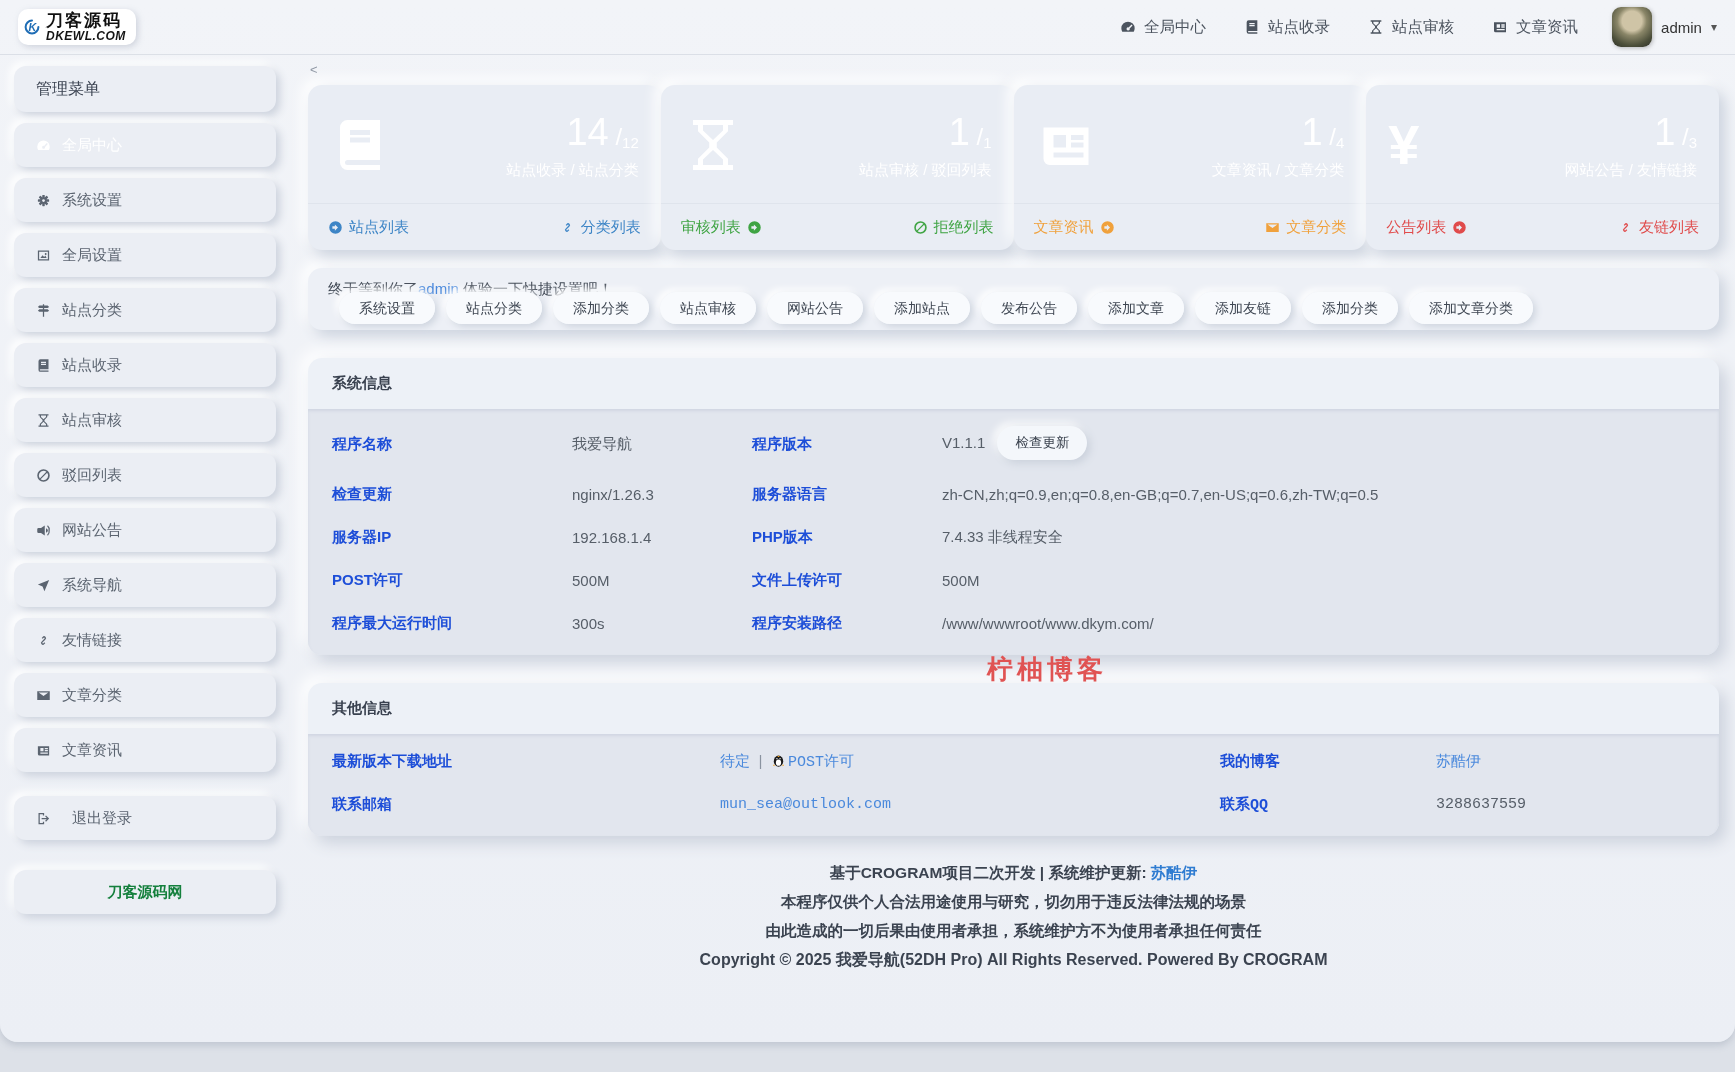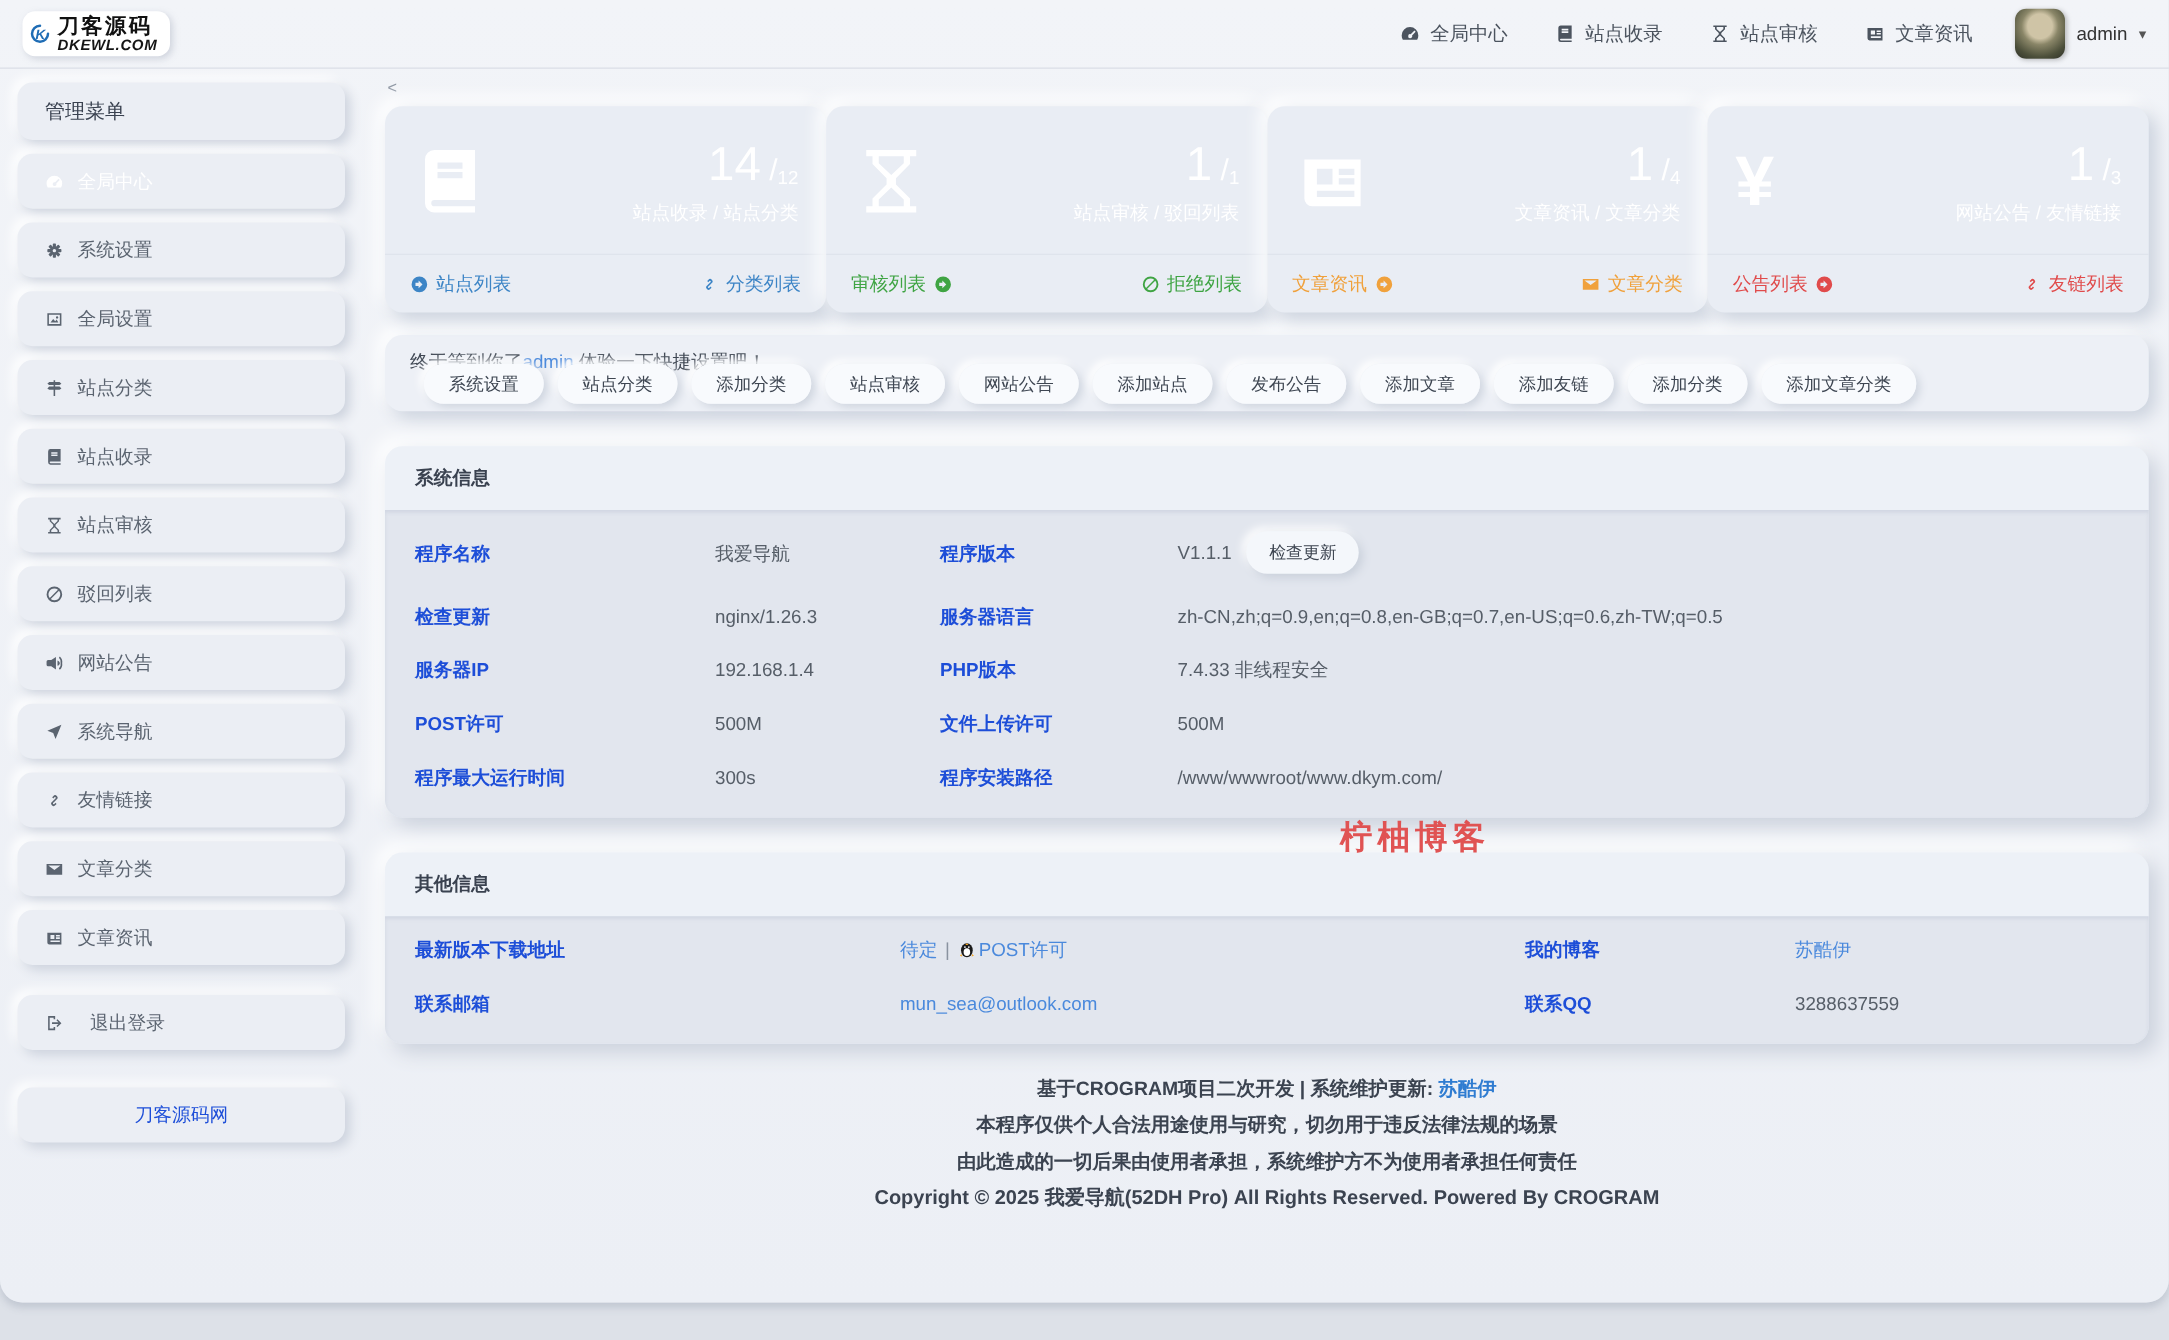--- a/index.html
+++ b/index.html
@@ -26,21 +26,21 @@
   .user-name{font-size:15px;color:#333;}
   .caret{font-size:12px;color:#555;}
   
   .sidebar{position:absolute;left:14px;top:66px;width:262px;}
   .side-card{background:#ebeef4;border-radius:12px;height:44px;margin-bottom:11px;display:flex;align-items:center;
     padding:0 0 0 22px;box-shadow:4px 4px 9px #ccd2dd,-4px -4px 9px #ffffff;font-size:15px;color:#5b6470;cursor:pointer;}
   .side-title{height:46px;font-size:16px;color:#3a4250;cursor:default;font-weight:500;}
   .side-card .icon{font-size:15px;margin-right:11px;}
   .side-card.active{color:#fff;}
   .side-card.gap-top{margin-top:24px;gap:10px;}
-  .side-link{justify-content:center;padding:0;color:#1d4ed8;margin-top:30px;}
+  .side-link{justify-content:center;padding:0;color:#15803d;margin-top:30px;font-weight:bold;}
   
   .main{position:absolute;left:308px;top:60px;right:16px;}
   .collapse{font-size:13px;color:#8a93a0;margin:2px 0 8px 2px;cursor:pointer;width:12px;}
   .cards{display:flex;}
   .stat-card{flex:1;border-radius:14px;background:#e9edf4;box-shadow:6px 6px 14px #ccd3de,-6px -6px 14px #ffffff;}
   .stat-body{height:116px;display:flex;align-items:center;padding:2px 22px 0;color:#fff;}
   .stat-icon{font-size:58px;line-height:0;}
   .stat-icon svg{width:60px;height:60px;fill:#fff;}
   .stat-icon.text{font-size:56px;font-weight:bold;line-height:1;}
   .stat-right{margin-left:auto;text-align:right;}
@@ -59,34 +59,34 @@
   .greeting .uname{color:#4a89dc;}
   .pill{background:#f8fafd;border-radius:18px;padding:8px 20px;margin:6px 0 6px 11px;font-size:14px;color:#3e4652;
     box-shadow:3px 3px 7px #cfd5df,-3px -3px 7px #ffffff;cursor:pointer;white-space:nowrap;}
   
   .section-card{margin-top:28px;border-radius:14px;background:#edf1f7;box-shadow:7px 7px 16px #ccd2dd,-7px -7px 16px #ffffff;}
   .sec-header{padding:16px 24px;font-size:15px;font-weight:bold;color:#3a4250;}
   .sec-body{background:#e2e6ee;border-radius:0 0 14px 14px;padding:6px 24px 10px;
     box-shadow:inset 0 2px 3px rgba(150,160,185,.22);}
   .info-row{display:grid;align-items:center;padding:12px 0;font-size:15px;}
   .sys .info-row{grid-template-columns:240px 180px 190px 1fr;}
-  .oth .info-row{grid-template-columns:388px 500px 216px 1fr;}
+  .oth .info-row{grid-template-columns:388px 500px 216px 1fr;font-family:Liberation Mono, monospace;}
   .info-label{font-weight:bold;color:#1d4ed8;}
   .info-value{color:#565e68;}
   .info-value a{color:#4a89dc;text-decoration:none;cursor:pointer;}
   .sep{color:#8a93a0;margin:0 6px;}
   .pill-btn{display:inline-block;background:#f4f7fb;border-radius:18px;padding:8px 18px;margin-left:12px;
     font-size:13.5px;color:#3c4450;box-shadow:3px 3px 8px #c8cfda,-3px -3px 8px #ffffff;cursor:pointer;position:relative;top:-1px;}
   .icon-penguin{display:inline-block;width:15px;height:15px;vertical-align:-2px;margin-right:2px;}
   
   .footer-note{margin-top:22px;text-align:center;font-weight:bold;color:#3b4350;font-size:15.5px;line-height:29px;}
   .footer-note .blue{color:#2f7cd1;}
   .footer-note .copy{font-size:16px;}
   
-  .watermark{position:absolute;left:1072px;top:652px;font-size:26px;font-weight:bold;color:#e05353;
+  .watermark{position:absolute;left:987px;top:652px;font-size:26px;font-weight:bold;color:#e05353;
     letter-spacing:4px;z-index:5;}
 </style>
 </head>
 <body>
 
 <div class="page">
 
   <div class="navbar">
     <div class="logo-card">
       <span class="logo-k icon">

